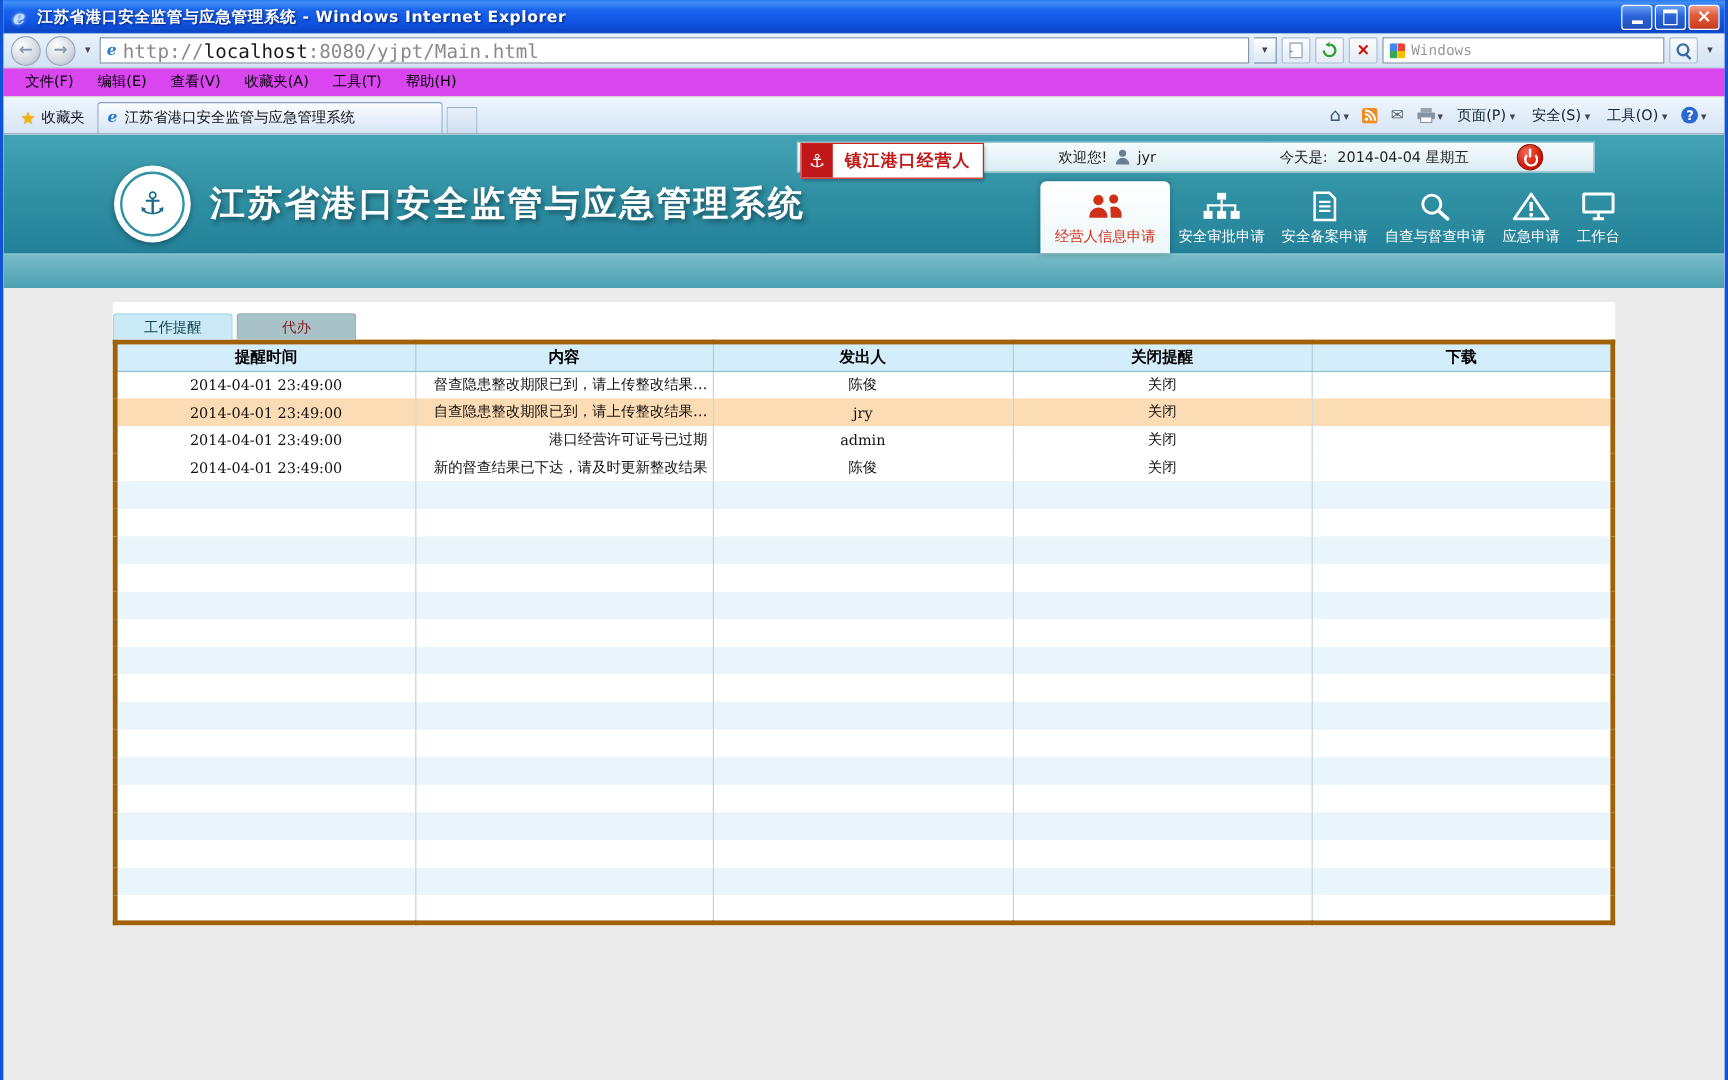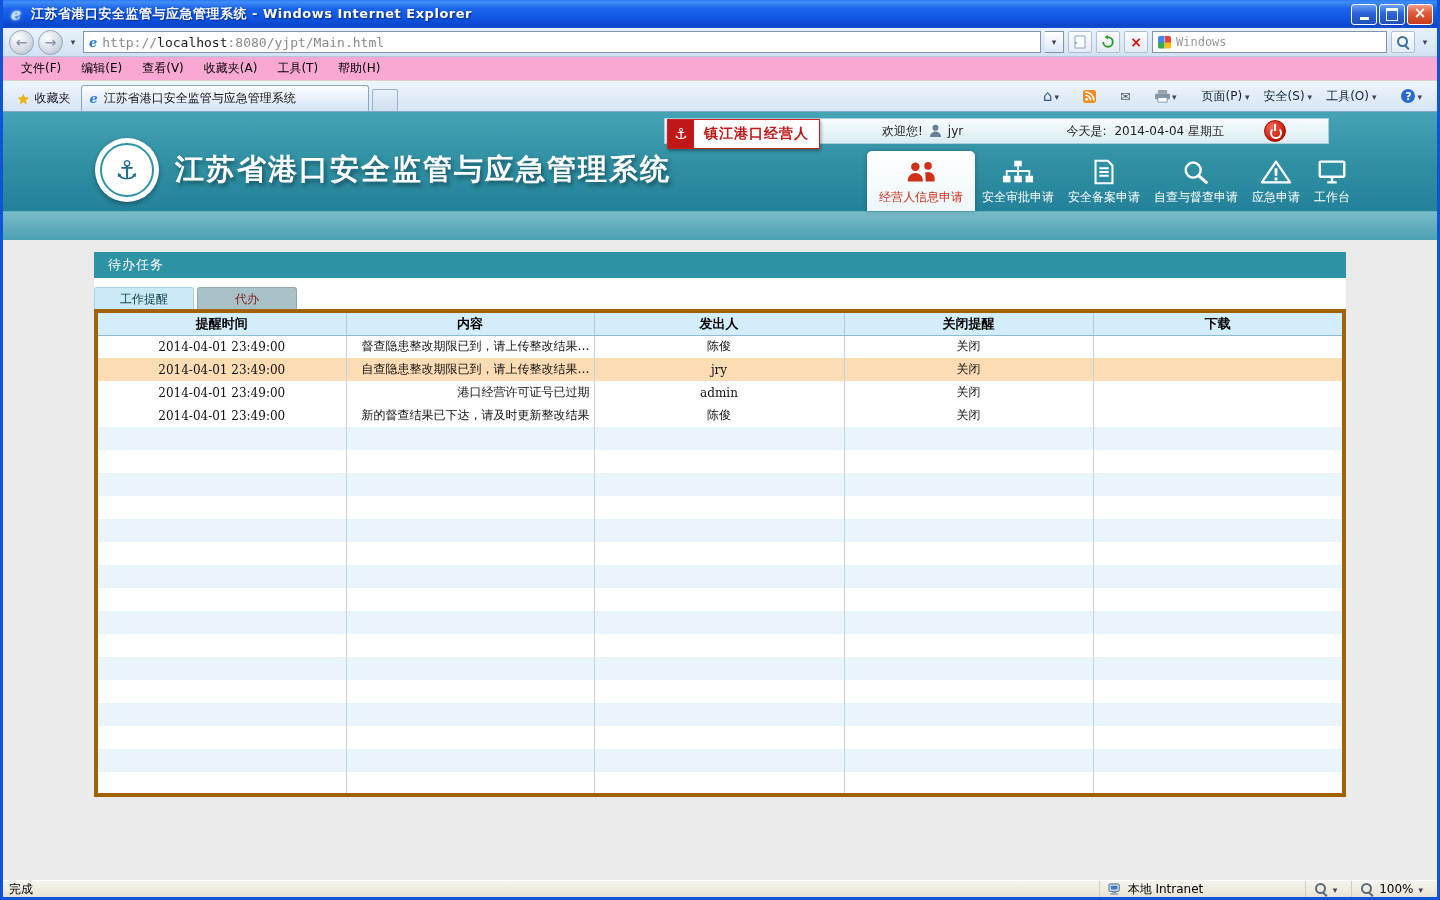--- a/index.html
+++ b/index.html
@@ -30,21 +30,21 @@
     background:linear-gradient(#e9f2fb,#d2e2f3); border-bottom:1px solid #b6c6da; }
   .nav-circle { width:25px; height:25px; flex:none; border-radius:50%;
     background:radial-gradient(circle at 35% 30%,#fdfdfd,#d3dae4 60%,#aab4c4);
     border:1px solid #9aa8bc; color:#8a98ac; display:flex; align-items:center; justify-content:center;
     font-size:14px; font-weight:bold; cursor:pointer; }
   .arrow-left::after { content:"←"; } .arrow-right::after { content:"→"; }
   .mini-drop { width:12px; height:22px; display:flex; align-items:center; justify-content:center; cursor:pointer; }
   .caret::after { content:"▾"; font-size:9px; color:#445; }
   .address-field { flex:1; height:22px; background:#fff; border:1px solid #8396ab; display:flex;
     align-items:center; gap:5px; padding:0 5px; font-family:"DejaVu Sans Mono","Liberation Mono",monospace;
-    font-size:13px; color:#8a8a8a; cursor:text; }
+    font-size:16px; color:#8a8a8a; cursor:text; }
   .mini-ie { color:#2a7ad0; font:italic bold 13px "DejaVu Serif",serif; }
   .mini-ie::after { content:"e"; }
   .url-host { color:#1a1a1a; }
   .addr-drop { width:19px; height:22px; border:1px solid #8396ab; border-left:none;
     background:linear-gradient(#fff,#dce8f6); display:flex; align-items:center; justify-content:center; cursor:pointer; }
   .tool-mini { width:24px; height:22px; border:1px solid #b0c0d4; border-radius:2px;
     background:linear-gradient(#fdfdfe,#e4ecf6); display:flex; align-items:center; justify-content:center;
     cursor:pointer; font-weight:bold; }
   .stop-x { color:#cc1100; font-size:14px; }
   .stop-x::after { content:"×"; }
@@ -57,36 +57,36 @@
     background-size:50% 50%; background-position:0 0,100% 0,0 100%,100% 100%; }
   .mag { position:relative; width:14px; height:14px; display:inline-block; }
   .mag::before { content:""; position:absolute; left:1px; top:1px; width:7px; height:7px;
     border:2px solid #3a6ea5; border-radius:50%; }
   .mag::after { content:""; position:absolute; left:10px; top:10px; width:5px; height:2px;
     background:#3a6ea5; transform:rotate(45deg); transform-origin:0 0; }
   .mag.gray::before { border-color:#5a6a78; } .mag.gray::after { background:#5a6a78; }
 
   
   .menu-bar { height:24px; flex:none; display:flex; align-items:center; padding:0 8px;
-    background:#f9a8d4; border-bottom:1px solid #d8d5c8; }
+    background:#d946ef; border-bottom:1px solid #d8d5c8; }
   .menu-item { padding:3px 10px; color:#000; cursor:pointer; }
 
   
   .fav-bar { height:31px; flex:none; display:flex; align-items:flex-end; padding:0 4px;
     background:linear-gradient(#eef5fd,#d7e5f5); border-bottom:1px solid #8aa4c4; }
   .fav-btn { display:flex; align-items:center; gap:5px; height:25px; padding:0 10px; cursor:pointer; color:#112;margin-top:32px; }
   .star-icon { color:#f5b400; font-size:14px; text-shadow:0 0 1px #c88a00; }
   .star-icon::after { content:"★"; }
   .ie-tab { display:flex; align-items:center; gap:6px; width:288px; height:26px; padding:0 8px;
     background:linear-gradient(#fcfdfe,#e4eefa 60%,#d4e4f4); border:1px solid #8aa4c4; border-bottom:none;
     border-radius:3px 3px 0 0; color:#111; cursor:pointer; }
   .ie-tab .tab-title { white-space:nowrap; overflow:hidden; text-overflow:ellipsis; }
   .tab-stub { width:26px; height:22px; background:linear-gradient(#e8f0fa,#cfdff0);
     border:1px solid #9ab0cc; border-bottom:none; border-radius:2px 2px 0 0; margin-left:3px; cursor:pointer; }
-  .cmd-bar { margin-left:auto; display:flex; align-items:center; gap:14px; height:100%; padding-right:6px; color:#123; }
+  .cmd-bar { margin-left:auto; display:flex; align-items:center; gap:1px; height:100%; padding-right:6px; color:#123; }
   .cmd-icon-btn { display:flex; align-items:center; gap:2px; padding:3px 5px; border-radius:2px; cursor:pointer; }
   .home-glyph { font-size:15px; color:#3a5a7a; } .home-glyph::after { content:"⌂"; }
   .mail-glyph { font-size:13px; color:#566; } .mail-glyph::after { content:"✉"; }
   .cmd-item { display:flex; align-items:center; gap:3px; padding:3px 6px; border-radius:2px; cursor:pointer; white-space:nowrap; }
   .help-glyph { width:14px; height:14px; border-radius:50%; background:#2a6ad0; color:#fff;
     font-weight:bold; font-size:11px; display:flex; align-items:center; justify-content:center; }
   .help-glyph::after { content:"?"; }
 
   
   .page { flex:1; display:flex; flex-direction:column; background:#ebebeb; overflow:hidden; }
@@ -369,21 +369,20 @@
             </span>
             <span class="nav-label">工作台</span>
           </div>
         </div>
     </div>
 
     <div class="page-band"></div>
 
     <div class="page-body">
       <div class="panel">
-        <div class="panel-title">待办任务</div>
         <div class="panel-content">
           <div class="tab-row">
               <div class="tab active">工作提醒</div>
               <div class="tab inactive">代办</div>
             </div>
           <table class="task-table">
             <colgroup>
               <col style="width:250px">
                 <col style="width:248px">
                 <col style="width:250px">
@@ -541,35 +540,14 @@
                   <td></td>
                 </tr>
               </tbody>
           </table>
         </div>
       </div>
     </div>
 
   </div>
 
-  <div class="status-bar">
-    <span class="status-left">完成</span>
-    <span class="status-sect zone-sect">
-      <svg width="15" height="13" viewBox="0 0 16 14">
-          <rect x="1" y="1" width="11" height="8" rx="1" fill="#cfe0f0" stroke="#4a6a8a"></rect>
-          <rect x="3" y="3" width="7" height="4" fill="#3a78c0"></rect>
-          <rect x="4" y="9" width="5" height="2" fill="#8899aa"></rect>
-          <rect x="2" y="11" width="9" height="2" rx="1" fill="#99aabb"></rect>
-        </svg>
-      <span>本地 Intranet</span>
-    </span>
-    <span class="status-sect">
-      <span class="mag gray"></span>
-        <span class="caret"></span>
-    </span>
-    <span class="status-sect">
-      <span class="mag gray"></span>
-      <span>100%</span>
-      <span class="caret"></span>
-    </span>
-  </div>
 
 </div>
 
 </body></html>

